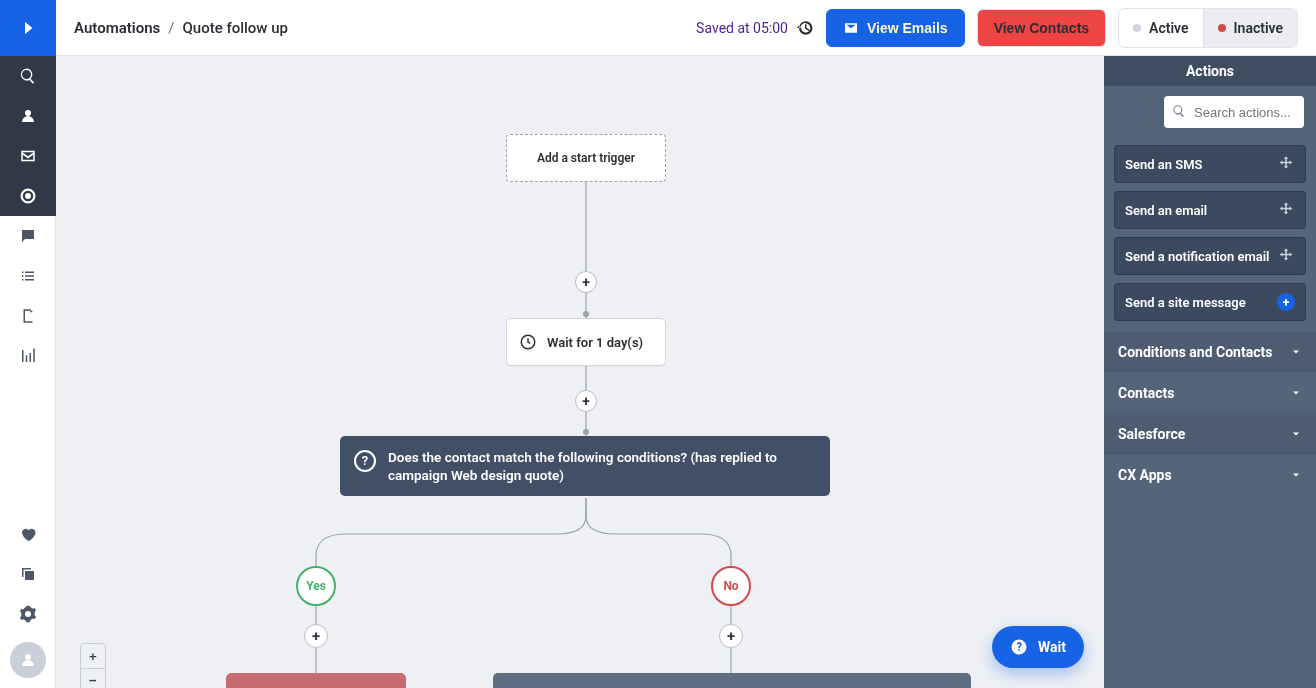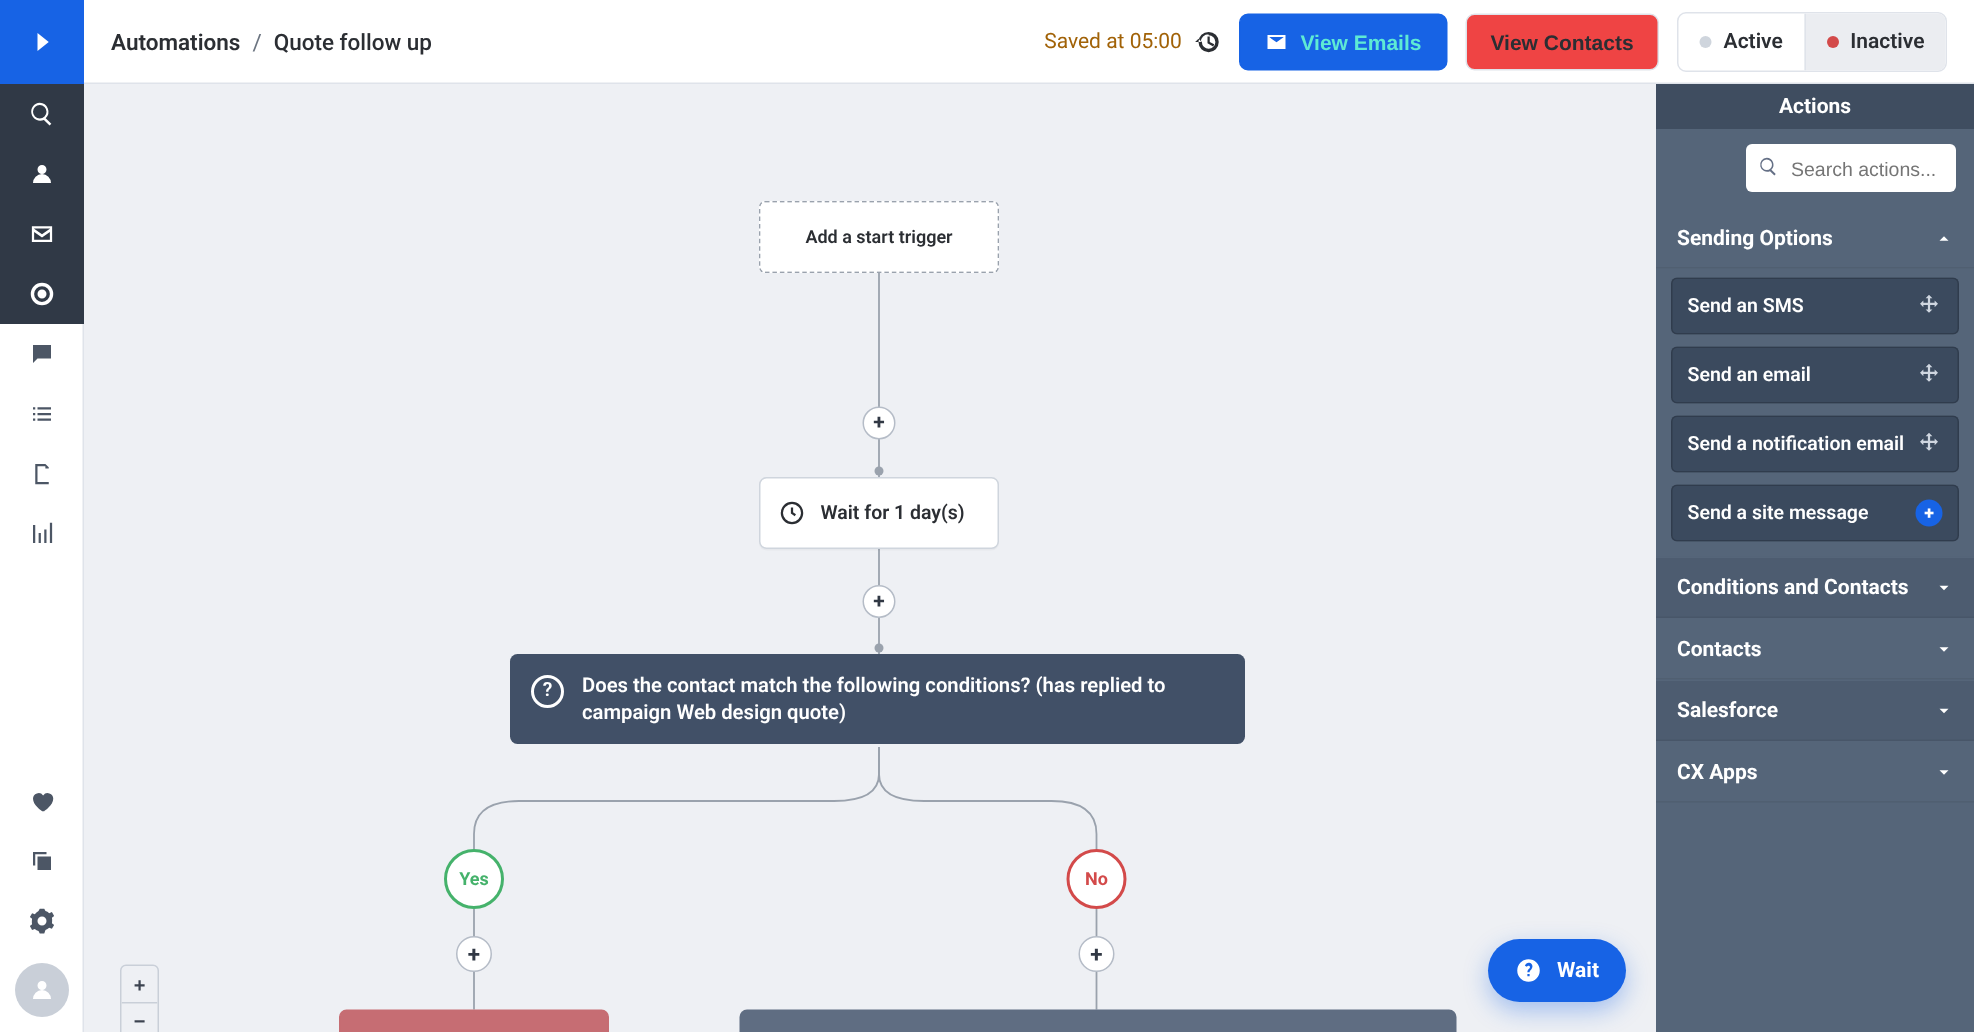--- a/index.html
+++ b/index.html
@@ -31,23 +31,23 @@
   .nav .group{background:#303946;width:56px;display:flex;flex-direction:column;}
 
   
   .main{flex:1;display:flex;flex-direction:column;}
   .topbar{height:56px;border-bottom:1px solid var(--border);display:flex;align-items:center;padding:0 18px;gap:12px;flex-shrink:0;}
   .crumbs{display:flex;align-items:center;gap:8px;font-size:15px;}
   .crumbs a{color:var(--text);font-weight:600;text-decoration:none;}
   .crumbs .sep{color:var(--muted);}
   .crumbs .cur{color:#2b2e33;font-weight:500;}
   .topbar .grow{flex:1;}
-  .saved{color:#a16207;font-size:14px;display:flex;align-items:center;gap:8px;}
+  .saved{color:#4c1d95;font-size:14px;display:flex;align-items:center;gap:8px;}
   .btn{height:38px;padding:0 16px;border-radius:6px;border:1px solid var(--border);background:#ef4444;font-weight:600;cursor:pointer;display:inline-flex;align-items:center;gap:8px;font-size:14px;color:var(--text);}
-  .btn.primary{background:var(--blue);border-color:var(--blue);color:#5eead4;align-items:center;}
+  .btn.primary{background:var(--blue);border-color:var(--blue);color:#fef9c3;align-items:center;}
   .seg{display:flex;border:1px solid var(--border);border-radius:6px;overflow:hidden;}
   .seg .opt{height:38px;padding:0 14px;display:flex;align-items:center;gap:8px;font-weight:600;cursor:pointer;}
   .seg .opt + .opt{border-left:1px solid var(--border);}
   .seg .opt .dot{width:8px;height:8px;border-radius:50%;}
   .seg .opt.inactive{background:#ebedf1;}
 
   
   .content{flex:1;display:flex;min-height:0;}
   .canvas{flex:1;background:var(--lightbg);position:relative;overflow:hidden;}
   .right{width:212px;background:#556579;color:#fff;display:flex;flex-direction:column;flex-shrink:0;}
@@ -286,26 +286,20 @@
         <div class="search-wrap">
           <div class="search">
             <svg viewBox="0 0 24 24">
                 <path d="M10 2a8 8 0 015.29 13.71l5 5-1.58 1.58-5-5A8 8 0 1110 2zm0 2a6 6 0 100 12 6 6 0 000-12z"></path>
               </svg>
             <input type="text" placeholder="Search actions..." style="">
           </div>
         </div>
 
         <div class="section">
-          <div class="hdr">
-            <span>Sending Options</span>
-            <svg class="chev" viewBox="0 0 24 24" style="fill:#fff">
-                <path d="M6 15l6-6 6 6z"></path>
-              </svg>
-          </div>
           <div class="items">
             <div class="item">
               <span>Send an SMS</span>
               <svg class="drag" viewBox="0 0 24 24" style="fill:#cfd6e0">
                   <path d="M12 2l3 3h-2v4h4V7l3 3-3 3v-2h-4v4h2l-3 3-3-3h2v-4H7v2l-3-3 3-3v2h4V5H9l3-3z"></path>
                 </svg>
             </div>
             <div class="item">
               <span>Send an email</span>
               <svg class="drag" viewBox="0 0 24 24" style="fill:#cfd6e0">

